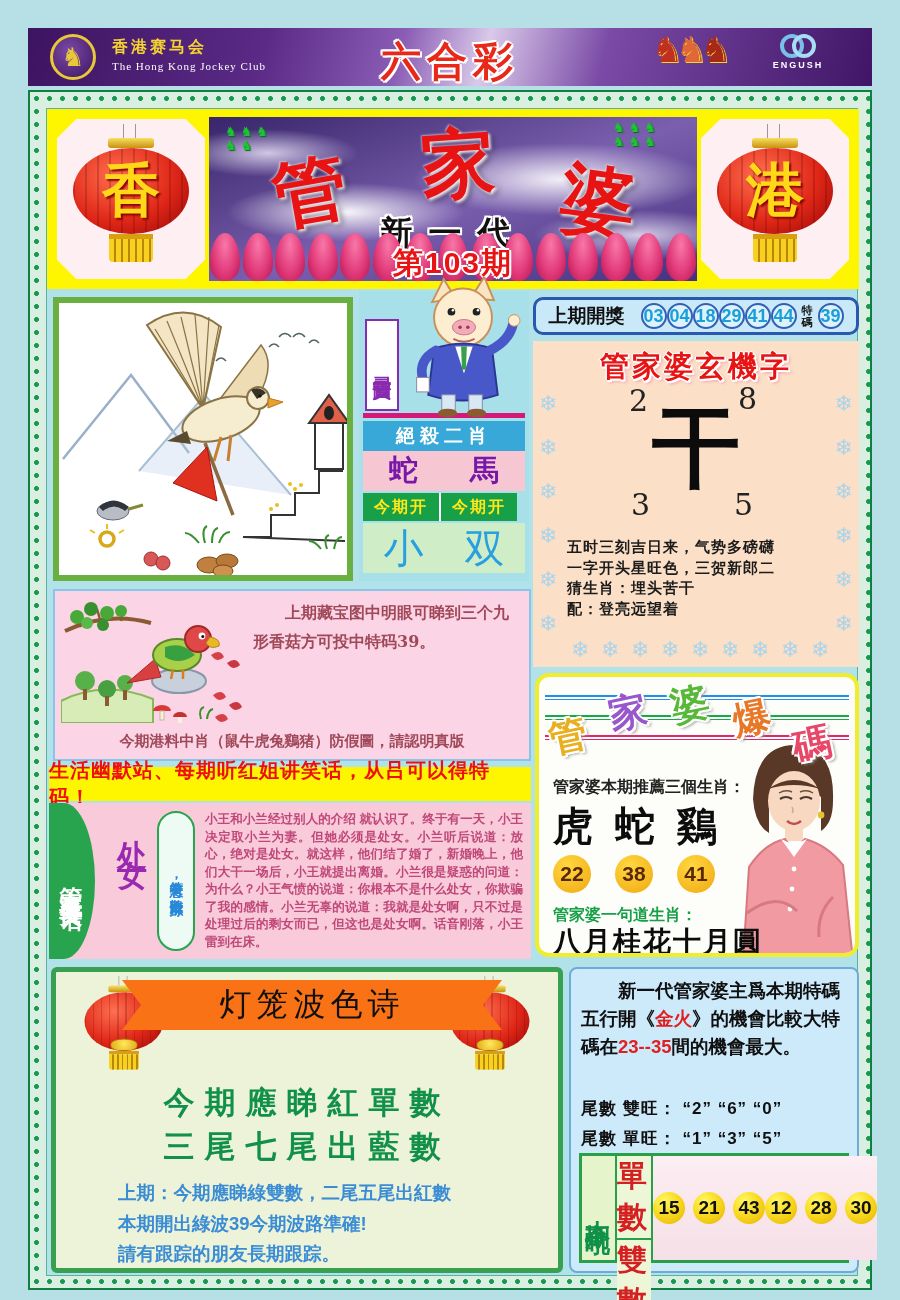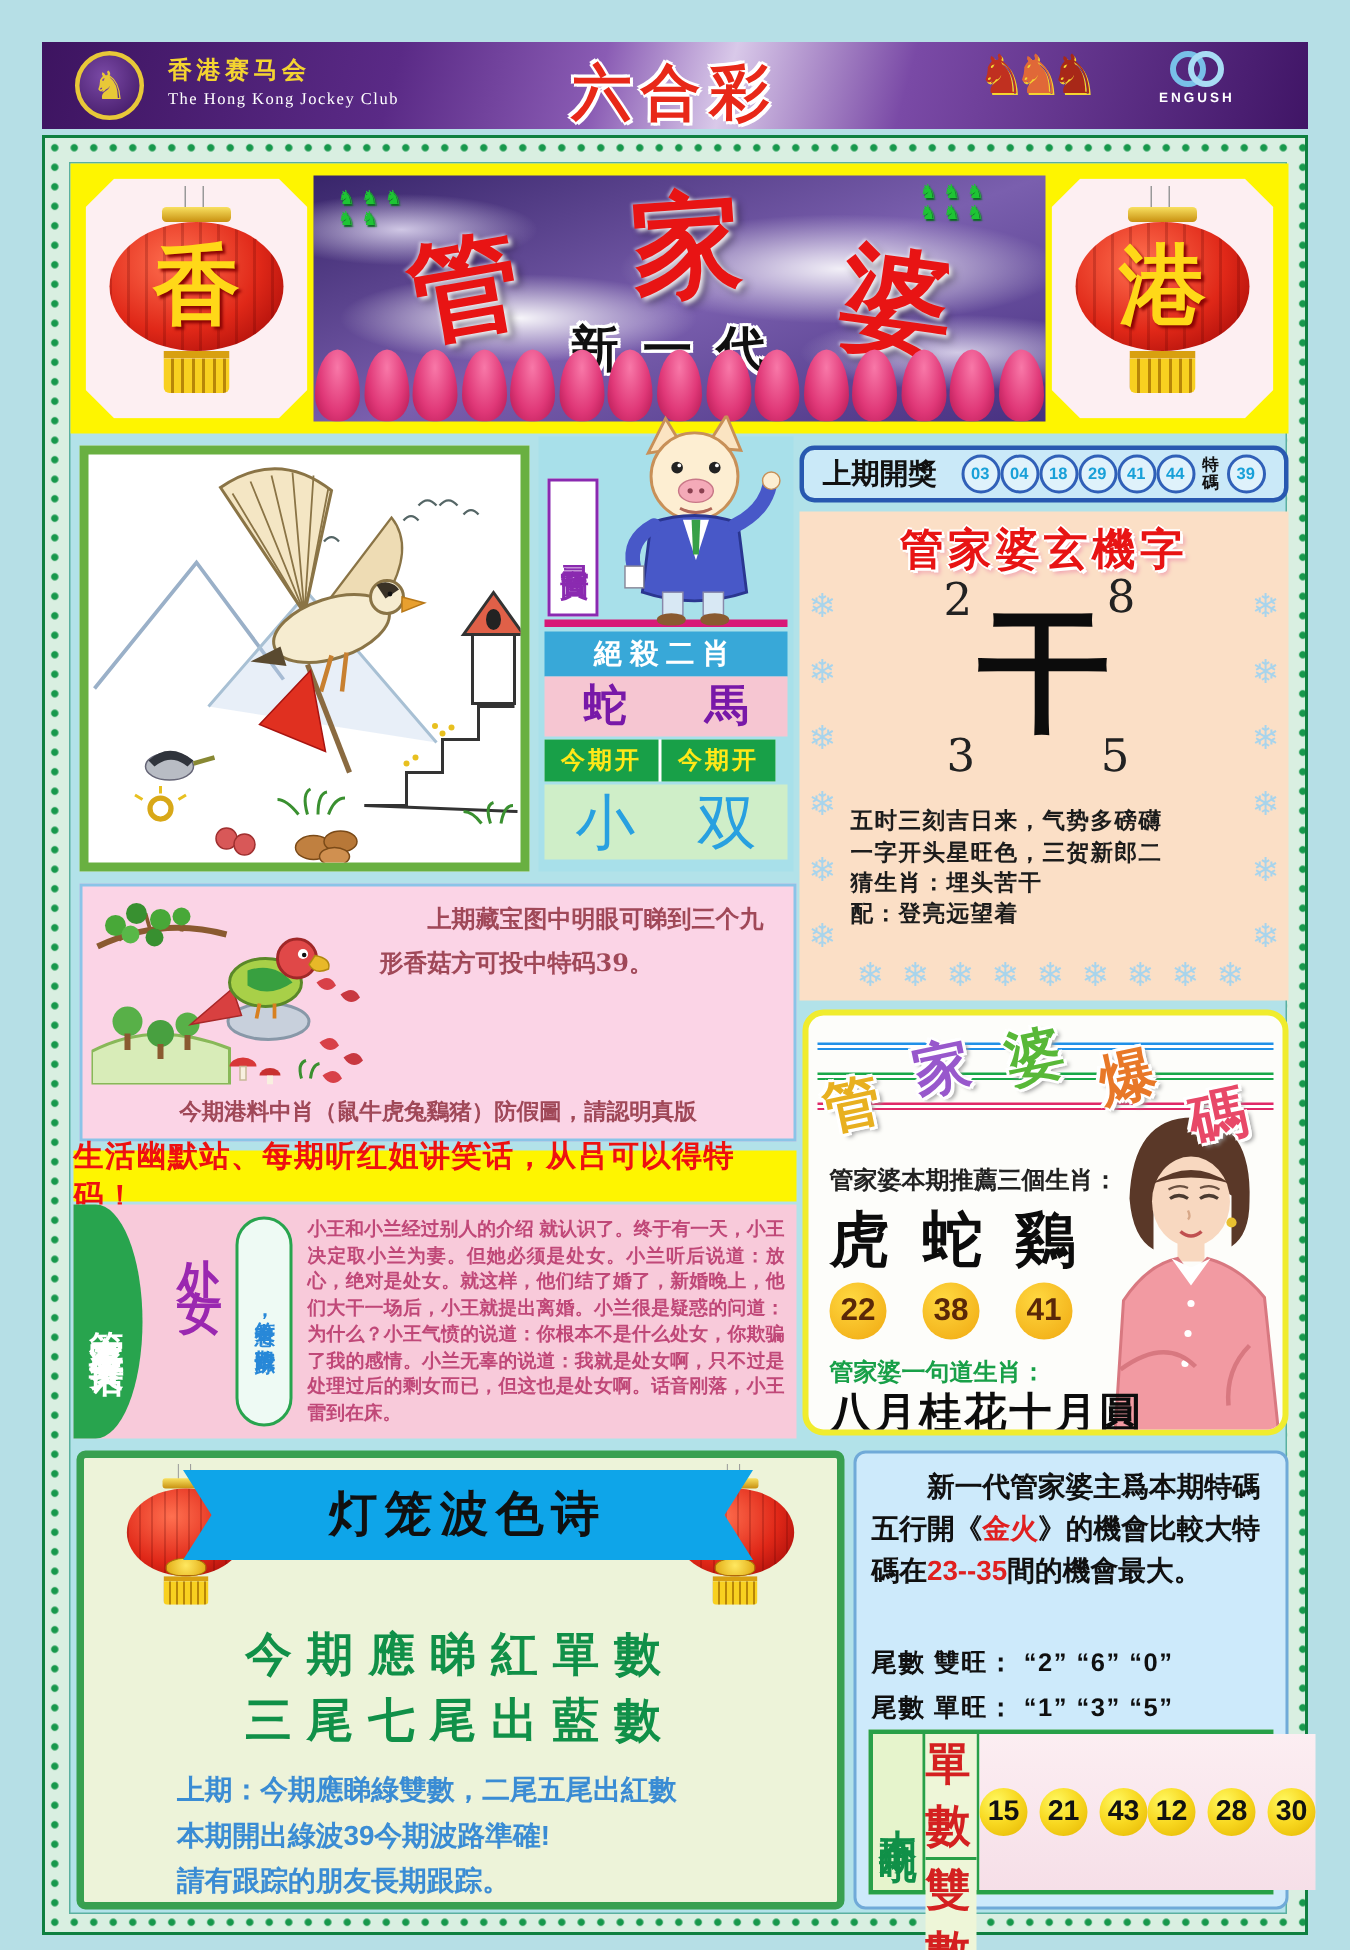--- a/index.html
+++ b/index.html
@@ -96,21 +96,21 @@
   .open-row { left:4px; top:202px; width:154px; height:28px; display:flex; gap:2px; background:#fff; }
   .open-cell { flex:1; background:#18a048; color:#ffe818; font-size:16px; font-weight:bold;
     display:flex; align-items:center; justify-content:center; letter-spacing:2px; }
   .open-val { left:4px; top:232px; width:162px; height:50px; background:#cfeec8; color:#28a0e0; font-size:40px;
     display:flex; align-items:center; justify-content:space-around; }
 
   .lastdraw { left:486px; top:188px; width:326px; height:38px; background:#cae9f8; border:3px solid #2858b0;
     border-radius:10px; display:flex; align-items:center; justify-content:center; gap:3px; }
   .ld-label { font-size:19px; font-weight:bold; color:#111; font-family:"DejaVu Serif",serif; margin-right:16px; }
   .ball-o { width:26px; height:26px; border:2px solid #3060b8; border-radius:50%; color:#18a0d8;
-    font-size:11px; font-weight:bold; display:flex; align-items:center; justify-content:center; margin-left:-3px;
+    font-size:18px; font-weight:bold; display:flex; align-items:center; justify-content:center; margin-left:-3px;
     background:rgba(255,255,255,.4); }
   .tm { display:inline-block; width:15px; font-size:11px; font-weight:bold; line-height:1.1;
     word-break:break-all; text-align:center; color:#111; }
 
   .mystery { left:486px; top:232px; width:326px; height:326px; background:#fbdfc6; }
   .mys-title { position:absolute; left:0; right:0; top:6px; text-align:center; font-size:29px; font-weight:bold;
     color:#e81414; letter-spacing:3px;
     text-shadow:1.5px 0 #fff,-1.5px 0 #fff,0 1.5px #fff,0 -1.5px #fff,2px 2px 0 #fff,3px 3px 3px #f0a0b0; }
   .flake { position:absolute; color:#a8d4ec; font-size:22px; line-height:1; }
   .mz { position:absolute; left:40px; right:40px; top:40px; height:152px; }
@@ -157,23 +157,23 @@
     color:#9a28b0; font-size:30px; font-weight:bold; letter-spacing:22px; }
   .joke-pill { position:absolute; left:108px; top:8px; width:38px; height:140px; border:2px solid #28a44e;
     border-radius:19px; background:#eefaf4; display:flex; align-items:center; justify-content:center; }
   .joke-pill span { writing-mode:vertical-rl; color:#2888d8; font-size:13.5px; font-weight:bold; letter-spacing:1px; }
   .joke-text { position:absolute; left:156px; right:8px; top:8px; bottom:6px; font-size:12.5px; font-weight:bold;
     color:#c04878; line-height:1.4; text-align:justify; }
 
   
   .bl-box { left:4px; top:858px; width:512px; height:306px; background:#edf3d9; border:5px solid #38a050;
     border-radius:6px; }
-  .ribbon { position:absolute; left:66px; top:8px; width:380px; height:60px; background:#0ea5e9;
+  .ribbon { position:absolute; left:66px; top:8px; width:380px; height:50px; background:#f97316;
     clip-path:polygon(0 0,100% 0,95% 50%,100% 100%,0 100%,5% 50%);
-    display:flex; align-items:center; justify-content:center; font-size:32px; font-weight:bold; color:#101010;
+    display:flex; align-items:center; justify-content:center; font-size:32px; font-weight:normal; color:#101010;
     letter-spacing:5px; }
   .bl-line { position:absolute; left:0; right:0; text-align:center; font-size:31px; font-weight:bold;
     color:#109048; letter-spacing:10px; font-family:"DejaVu Serif",serif; }
   .bl-review { position:absolute; left:62px; top:206px; font-size:18.5px; font-weight:bold; color:#3a8cd4;
     line-height:1.65; }
 
   
   .br-box { left:522px; top:858px; width:290px; height:306px; background:#cdeafb; border:2px solid #70aad8;
     border-radius:8px; }
   .br-tip { position:absolute; left:10px; right:8px; top:8px; font-size:18.5px; font-weight:bold; color:#101010;
@@ -254,20 +254,21 @@
               <span class="tulip"></span>
               <span class="tulip"></span>
               <span class="tulip"></span>
               <span class="tulip"></span>
               <span class="tulip"></span>
               <span class="tulip"></span>
               <span class="tulip"></span>
               <span class="tulip"></span>
               <span class="tulip"></span>
           </div>
+          <div class="issue">第103期</div>
         </div>
         <div class="abs lantern-panel" style="left:654px">
           <div class="lan">
             <i class="lan-str"></i>
               <i class="lan-str lan-str2"></i>
             <div class="lan-cap"></div>
             <div class="lan-body">
                 <span class="lan-char">港</span>
               </div>
             <div class="lan-fr"></div>

